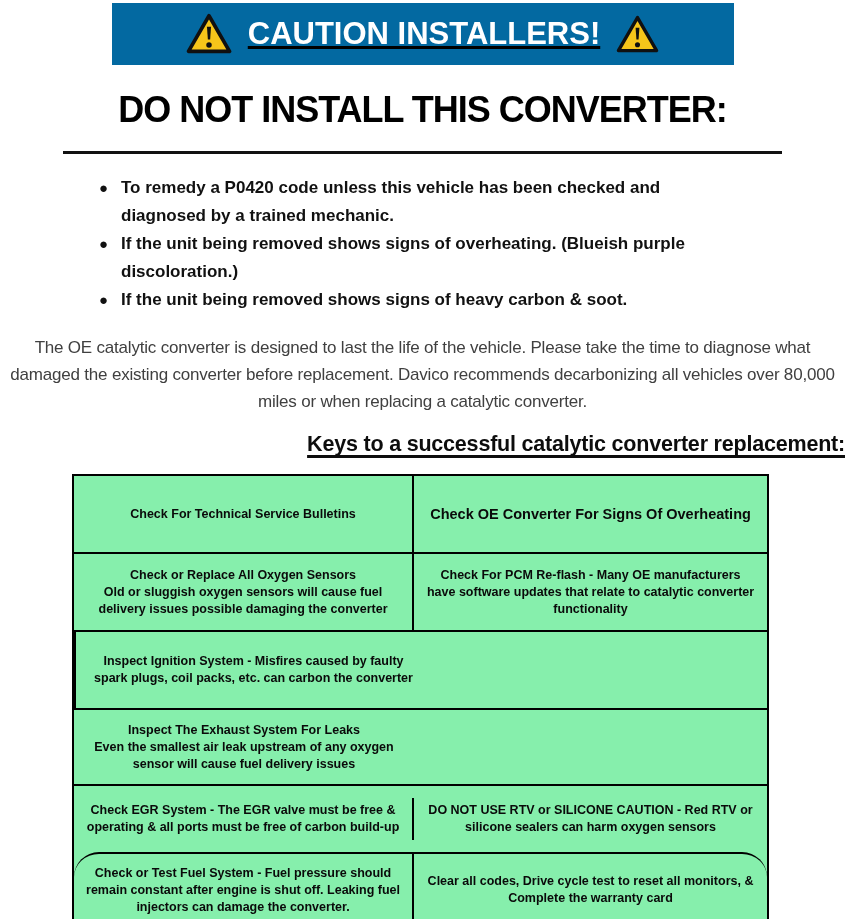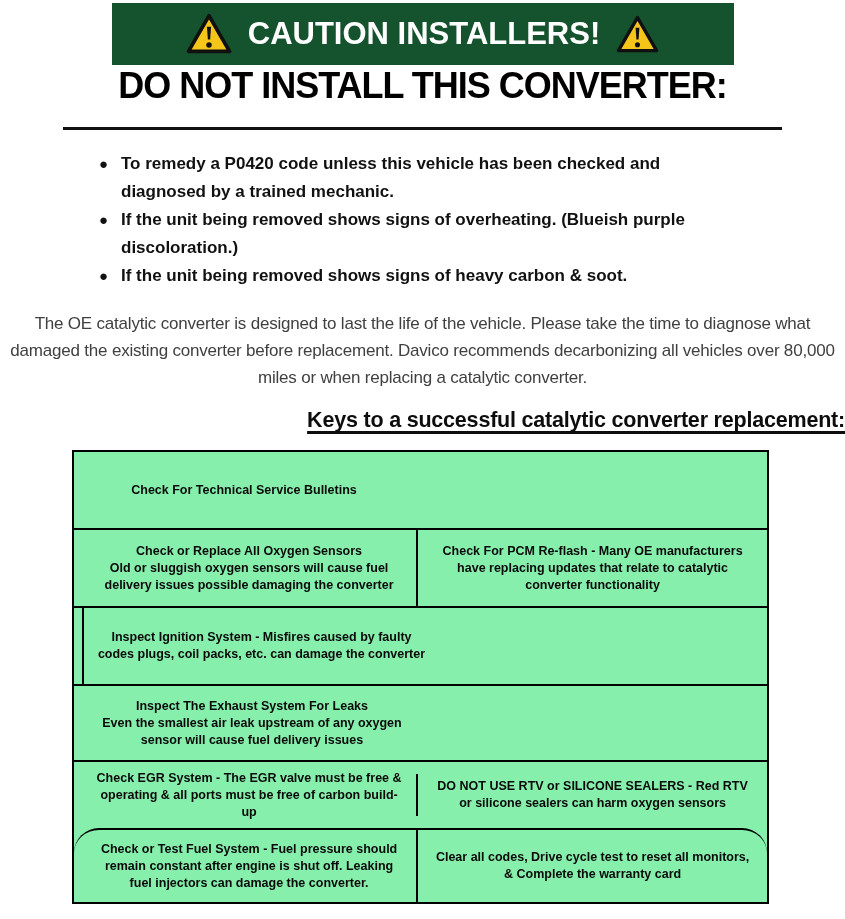--- a/index.html
+++ b/index.html
@@ -6,38 +6,39 @@
   html, body { background: #ffffff; }
   body {
     width: 845px; height: 919px;
     font-family: "Liberation Sans", sans-serif;
     color: #000;
     overflow: hidden;
   }
   .banner {
     width: 622px; height: 62px;
     margin: 3px auto 0 auto;
-    background: #14532d;
+    background: #0369a1;
     display: flex; align-items: center; justify-content: center;
     gap: 16px;
+    text-decoration: underline;
   }
   .banner-text {
     color: #ffffff;
     font-size: 31px;
     font-weight: bold;
     letter-spacing: 0px;
   }
   .tri-icon { width: 46px; height: 42px; display: block; }
   .tri-icon.small { width: 43px; height: 39px; }
   .page-title {
     text-align: center;
     font-size: 36px;
     font-weight: bold;
     letter-spacing: -1px;
-    margin-top: 0;
+    margin-top: 24px;
   }
   .divider {
     width: 719px;
     height: 3px;
     background: #111;
     margin: 20px auto 0 auto;
     border: none;
   }
   .bullet-list {
     margin: 20px 0 0 97px;
@@ -79,21 +80,21 @@
     text-underline-offset: 4px;
     color: #0d0d0d;
   }
   .keys-table {
     margin: 17px 14px 0 72px;
     width: 697px;
     border: 2.5px solid #000;
     background: #86efac;
   }
   .t-row { display: flex; }
-  .t-row + .t-row { border-top: 2px solid #000; padding-left: 8px; }
+  .t-row + .t-row { border-top: 2px solid #000; }
   .t-row:nth-child(1) { height: 76px; }
   .t-row:nth-child(2) { height: 78px; }
   .t-row:nth-child(3) { height: 78px; }
   .t-row:nth-child(4) { height: 76px; }
   .t-row:nth-child(5) { height: 68px; align-items: center; }
   .t-row:nth-child(6) { height: 74px; border-radius: 25px; }
   .t-cell {
     display: flex; flex-direction: column;
     align-items: center; justify-content: center;
     text-align: center;
@@ -147,50 +148,54 @@
 
 <p class="intro-paragraph">The OE catalytic converter is designed to last the life of the vehicle. Please take the time to diagnose what damaged the existing converter before replacement. Davico recommends decarbonizing all vehicles over 80,000 miles or when replacing a catalytic converter.</p>
 
 <h2 class="keys-heading">Keys to a successful catalytic converter replacement:</h2>
 
 <div class="keys-table">
   <div class="t-row">
     <div class="t-cell left">
       <span class="t-line">Check For Technical Service Bulletins</span>
     </div>
+    <div class="t-cell right">
+      <span class="t-line">Check OE Converter For Signs Of Overheating</span>
+
+    </div>
   </div>
   <div class="t-row">
     <div class="t-cell left">
       <span class="t-line">Check or Replace All Oxygen Sensors</span>
       <span class="t-line">Old or sluggish oxygen sensors will cause fuel delivery issues possible damaging the converter</span>
     </div>
     <div class="t-cell right">
-      <span class="t-line">Check For PCM Re-flash - Many OE manufacturers have replacing updates that relate to catalytic converter functionality</span>
-
-    </div>
-  </div>
-  <div class="t-row">
-    <div class="t-cell right">
-      <span class="t-line">Inspect Ignition System - Misfires caused by faulty codes plugs, coil packs, etc. can damage the converter</span>
+      <span class="t-line">Check For PCM Re-flash - Many OE manufacturers have software updates that relate to catalytic converter functionality</span>
+
+    </div>
+  </div>
+  <div class="t-row">
+    <div class="t-cell right">
+      <span class="t-line">Inspect Ignition System - Misfires caused by faulty spark plugs, coil packs, etc. can carbon the converter</span>
 
     </div>
   </div>
   <div class="t-row">
     <div class="t-cell left">
       <span class="t-line">Inspect The Exhaust System For Leaks</span>
       <span class="t-line">Even the smallest air leak upstream of any oxygen sensor will cause fuel delivery issues</span>
     </div>
   </div>
   <div class="t-row">
     <div class="t-cell left">
       <span class="t-line">Check EGR System - The EGR valve must be free &amp; operating &amp; all ports must be free of carbon build-up</span>
 
     </div>
     <div class="t-cell right">
-      <span class="t-line">DO NOT USE RTV or SILICONE SEALERS - Red RTV or silicone sealers can harm oxygen sensors</span>
+      <span class="t-line">DO NOT USE RTV or SILICONE CAUTION - Red RTV or silicone sealers can harm oxygen sensors</span>
 
     </div>
   </div>
   <div class="t-row">
     <div class="t-cell left">
       <span class="t-line">Check or Test Fuel System - Fuel pressure should remain constant after engine is shut off.  Leaking fuel injectors can damage the converter.</span>
 
     </div>
     <div class="t-cell right">
       <span class="t-line">Clear all codes,  Drive cycle test to reset all monitors, &amp; Complete the warranty card</span>

